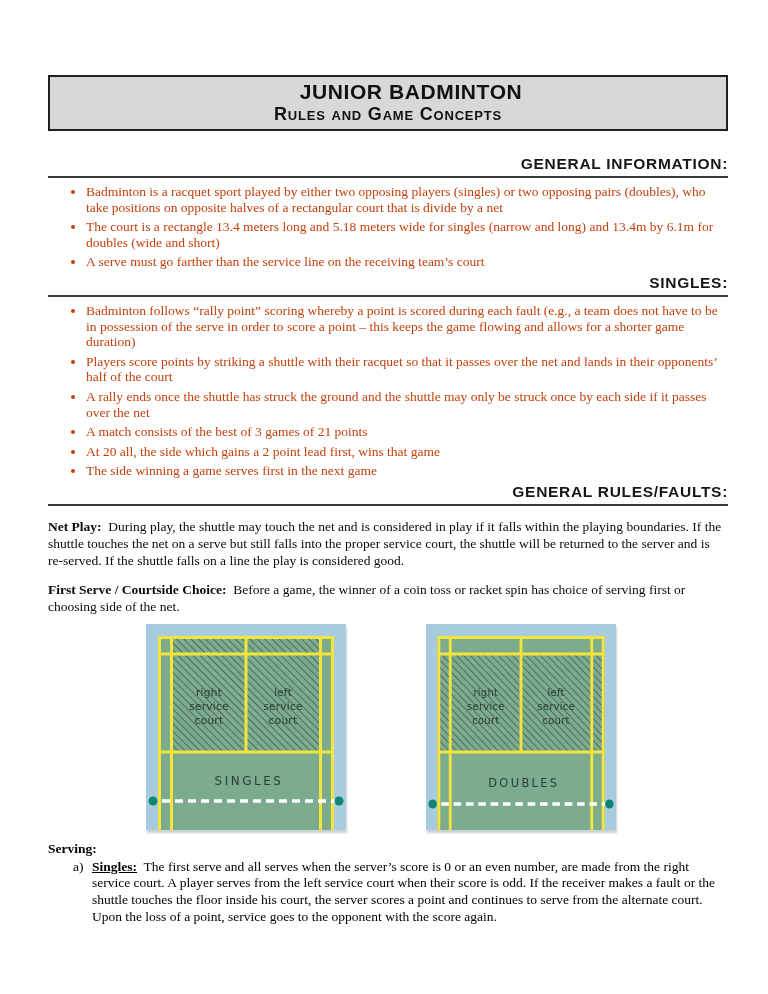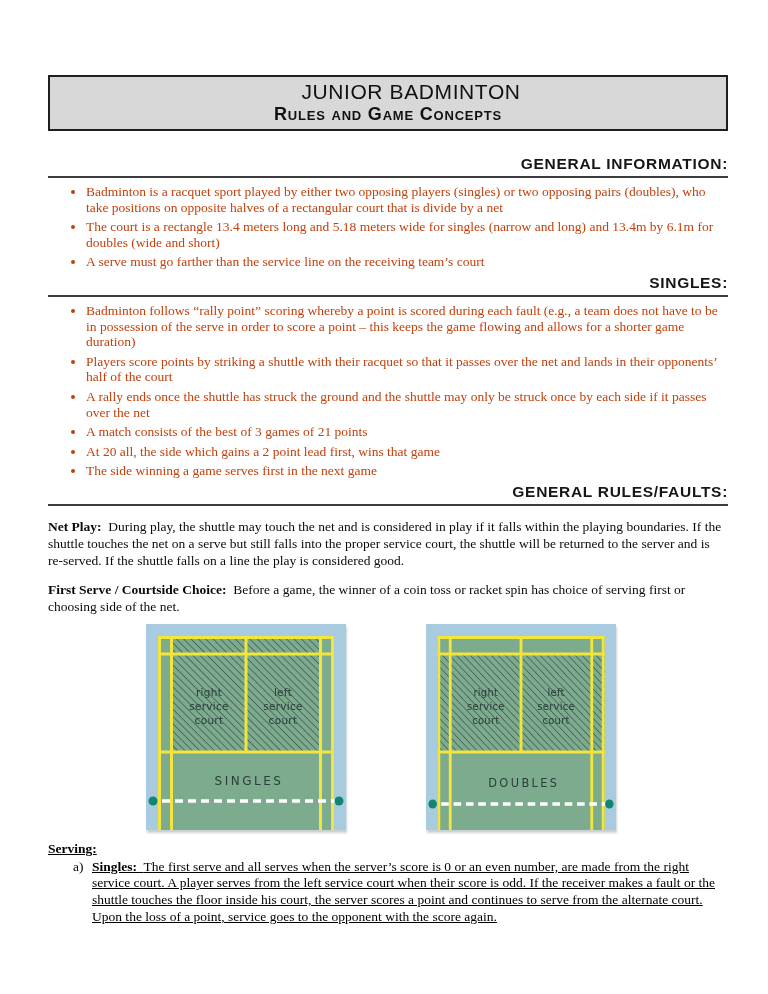--- a/index.html
+++ b/index.html
@@ -8,21 +8,21 @@
     overflow:hidden; font-family:"Liberation Serif", serif; color:#000;
   }
   .content { padding:75px 40px 0 48px; }
 
   
   .title-box {
     border:2px solid #1f1f1f; background:#d8d8d8; text-align:center;
     padding:2px 0 5px 0; margin-bottom:24px;
   }
   .title-line1 {
-    font-family:"Liberation Sans", sans-serif; font-weight:normal;
+    font-family:"Liberation Sans", sans-serif; font-weight:bold;
     font-size:21px; line-height:25px; letter-spacing:0.6px; color:#111;margin-left:46px;
   }
   .title-line2 {
     font-family:"Liberation Sans", sans-serif; font-weight:bold;
     font-variant:small-caps; font-size:18px; line-height:20px;
     letter-spacing:0.8px; color:#111;
   }
 
   
   h2.sec {
@@ -41,21 +41,21 @@
   p.body-par { margin:13px 0 0 0; font-size:13.5px; line-height:16.8px; color:#0a0a0a; }
   p.body-par strong { font-weight:bold; }
 
   
   .courts { display:flex; gap:80px; margin:8px 0 0 98px; align-items:flex-start; }
   .courts svg { display:block; box-shadow:1px 3px 2px rgba(140,152,158,0.45); }
   .svc-label { font-family:"DejaVu Sans", sans-serif; font-size:10.5px; letter-spacing:0.3px; }
   .court-name { font-family:"DejaVu Sans", sans-serif; font-size:12px; letter-spacing:2.5px; }
 
   
-  .serving { margin-top:11px; font-size:13.5px; line-height:16.8px;text-decoration:underline; }
+  .serving { margin-top:11px; font-size:13.5px; line-height:16.8px; }
   .serving-head { font-weight:bold; }
   .serving-item { position:relative; padding-left:44px; margin-top:1px; }
   .serving-item .marker { position:absolute; left:25px; top:0; }
   .lbl-underline { font-weight:bold; text-decoration:underline; }
 </style>
 </head>
 <body>
 
 <div class="page">
   <div class="content">

